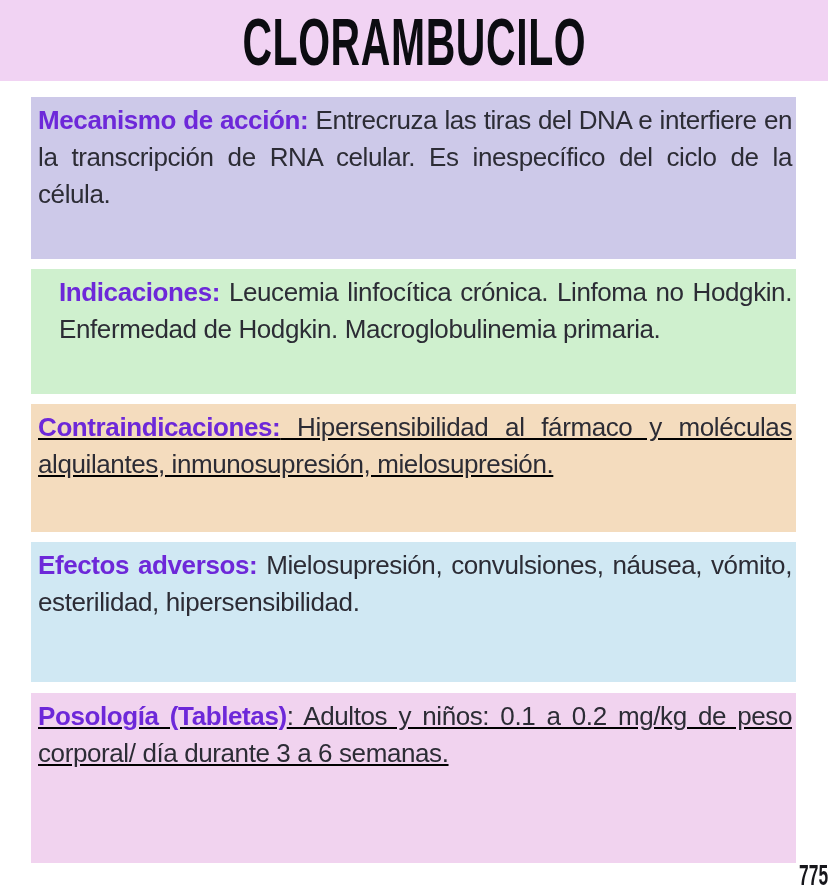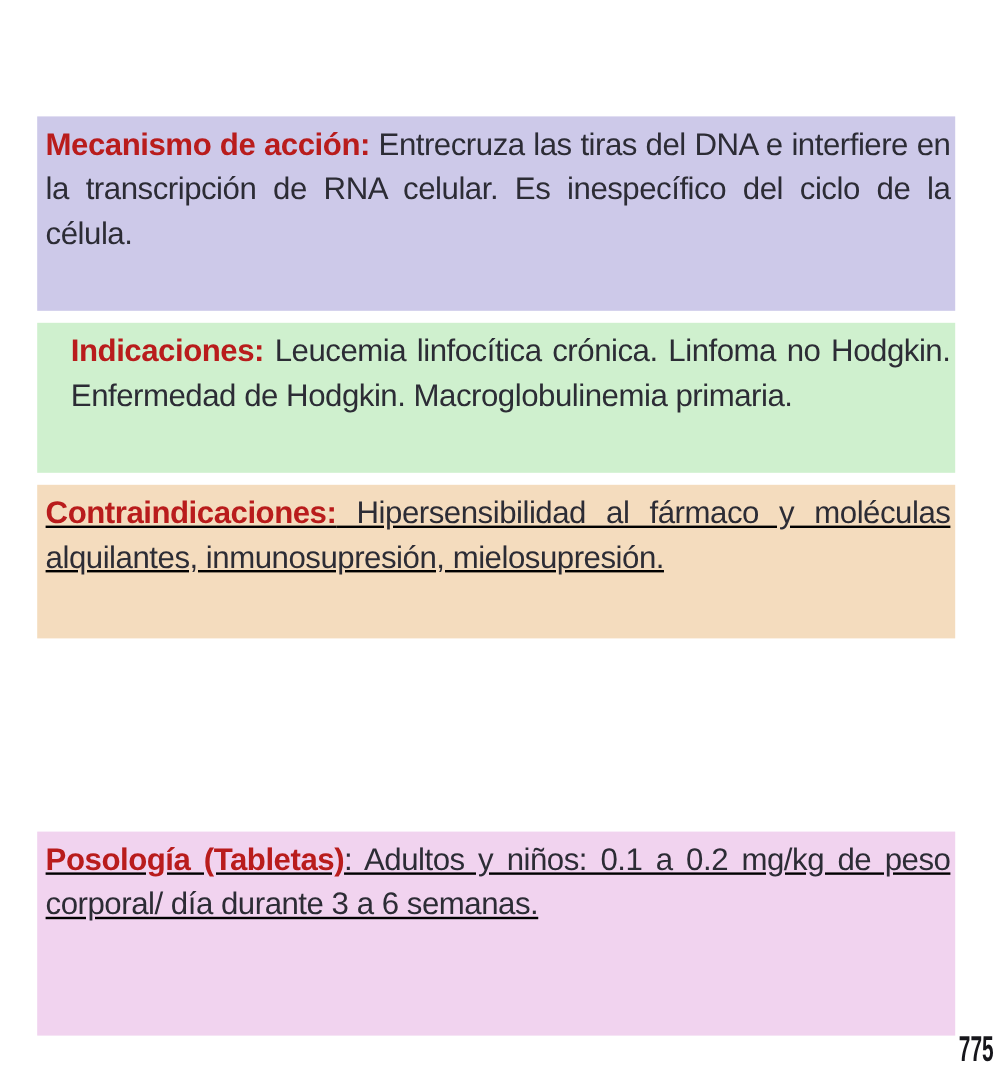--- a/index.html
+++ b/index.html
@@ -47,21 +47,21 @@
   }
   .card p {
     margin: 0;
     font-size: 26px;
     line-height: 37px;
     letter-spacing: -0.4px;
     color: #2c2c35;
     text-align: justify;
   }
   .card b {
-    color: #b91c1c;
+    color: #6d28d9;
     letter-spacing: -0.4px;
   }
   .sec-mechanism        { top: 97px;  height: 162px; background: #cdc9e9; }
   .sec-indications      { top: 269px; height: 125px; background: #cff0ce; }
   .sec-contraindications{ top: 404px; height: 128px; background: #f4dcbe; text-decoration: underline; }
   .sec-adverse          { top: 542px; height: 140px; background: #d0e8f3; }
   .sec-dosage           { top: 693px; height: 170px; background: #f1d3ef; text-decoration: underline; }
   .page-number {
     position: absolute;
     right: 0px;
@@ -72,33 +72,39 @@
     transform: scaleX(0.58);
     transform-origin: right center;
     line-height: 1;
   }
 </style>
 </head>
 <body>
 
 <div class="page">
 
+  <header class="title-bar" style="background-color: rgb(241, 211, 243);">
+    <span class="title-text">CLORAMBUCILO</span>
+  </header>
 
   <section class="card sec-mechanism" style="background-color: rgb(205, 201, 233);">
     <p><b>Mecanismo de acción:</b><span> Entrecruza las tiras del DNA e interfiere en la transcripción de RNA celular. Es inespecífico del ciclo de la célula.</span></p>
   </section>
 
   <section class="card sec-indications" style="background-color: rgb(207, 240, 206); padding-left: 28px;">
     <p><b>Indicaciones:</b><span> Leucemia linfocítica crónica. Linfoma no Hodgkin. Enfermedad de Hodgkin. Macroglobulinemia primaria.</span></p>
   </section>
 
   <section class="card sec-contraindications" style="background-color: rgb(244, 220, 190);">
     <p><b>Contraindicaciones:</b><span> Hipersensibilidad al fármaco y moléculas alquilantes, inmunosupresión, mielosupresión.</span></p>
   </section>
 
+  <section class="card sec-adverse" style="background-color: rgb(208, 232, 243);">
+    <p><b>Efectos adversos:</b><span> Mielosupresión, convulsiones, náusea, vómito, esterilidad, hipersensibilidad.</span></p>
+  </section>
 
   <section class="card sec-dosage" style="background-color: rgb(241, 211, 239);">
     <p><b>Posología (Tabletas)</b><span>: Adultos y niños: 0.1 a 0.2 mg/kg de peso corporal/ día durante 3 a 6 semanas.</span></p>
   </section>
 
   <span class="page-number">775</span>
 
 </div>
 
 </body></html>

